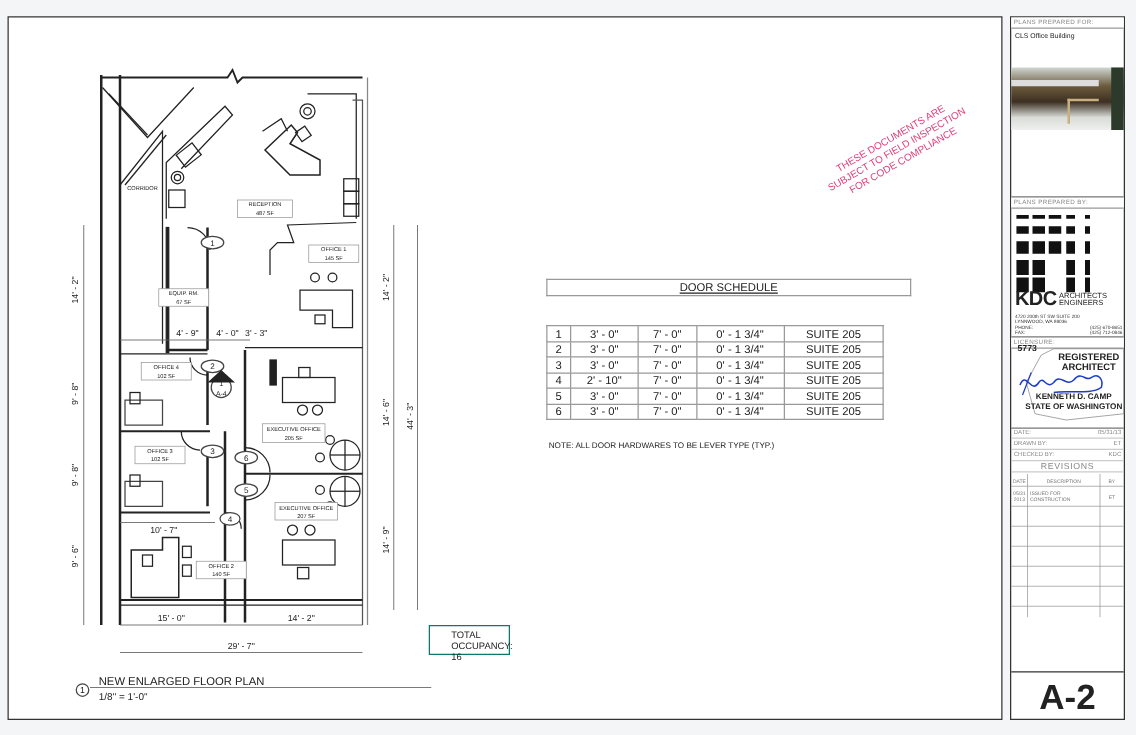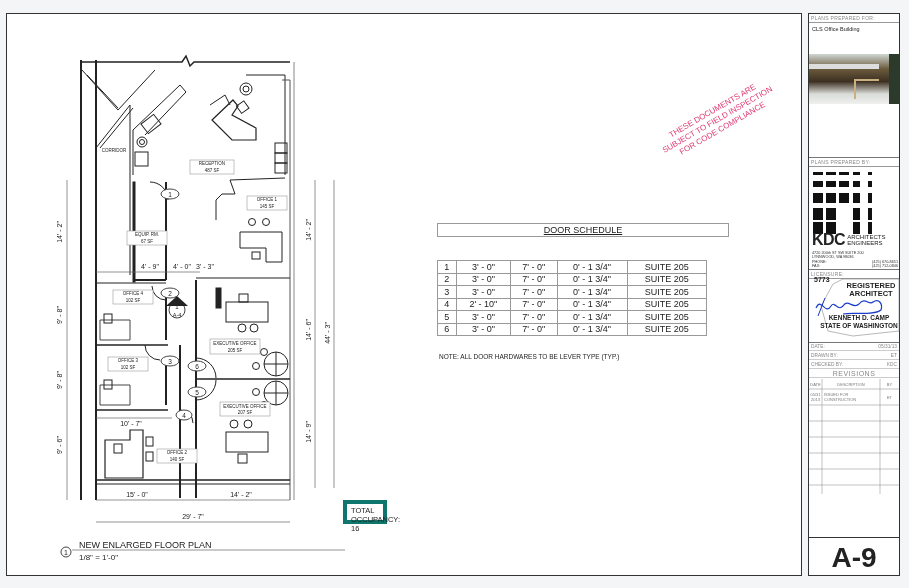--- a/index.html
+++ b/index.html
@@ -191,21 +191,21 @@
     <text x="137" y="497">15' - 0"</text>
     <text x="241" y="497">14' - 2"</text>
     <text x="193" y="519">29' - 7"</text>
   </g>
 
   <text x="66" y="554.5" font-size="7" text-anchor="middle" fill="#222">1</text>
   <text x="79" y="548" font-size="9" fill="#222">NEW ENLARGED FLOOR PLAN</text>
   <text x="79" y="560" font-size="8" fill="#222">1/8" = 1'-0"</text>
 </svg>
 
-<div style="position:absolute;left:343px;top:500px;width:44px;height:24px;border:4px solid #0f766e;font-size:7.5px;line-height:9px;padding:2px 4px;background:#fff;">
+<div style="position:absolute;left:343px;top:500px;width:65px;height:24px;border:1px solid #0f766e;font-size:7.5px;line-height:9px;padding:2px 17px;background:#fff;">
   <div>TOTAL</div>
   <div>OCCUPANCY: 16</div>
 </div>
 
 <table class="ds-table" style="left:437px;top:223px;width:292px;text-decoration:underline;">
   <tbody>
       <tr>
         <td colspan="5">DOOR SCHEDULE</td>
       </tr>
 </tbody>
@@ -377,15 +377,15 @@
       <span style="width:19px;text-align:center;">BY</span>
     </div>
     <div style="display:flex;height:16px;align-items:center;">
       <span style="width:13px;text-align:center;">05/31 2013</span>
       <span style="width:58px;padding-left:2px;">ISSUED FOR CONSTRUCTION</span>
       <span style="width:19px;text-align:center;">ET</span>
     </div>
   </div>
 
   <div style="position:absolute;left:0;top:523px;width:100%;height:40px;border-top:1.5px solid #333;display:flex;align-items:center;justify-content:center;">
-    <span style="font-size:28px;font-weight:bold;">A-9</span>
+    <span style="font-size:28px;font-weight:bold;">A-2</span>
   </div>
 </div>
 
 </body></html>

